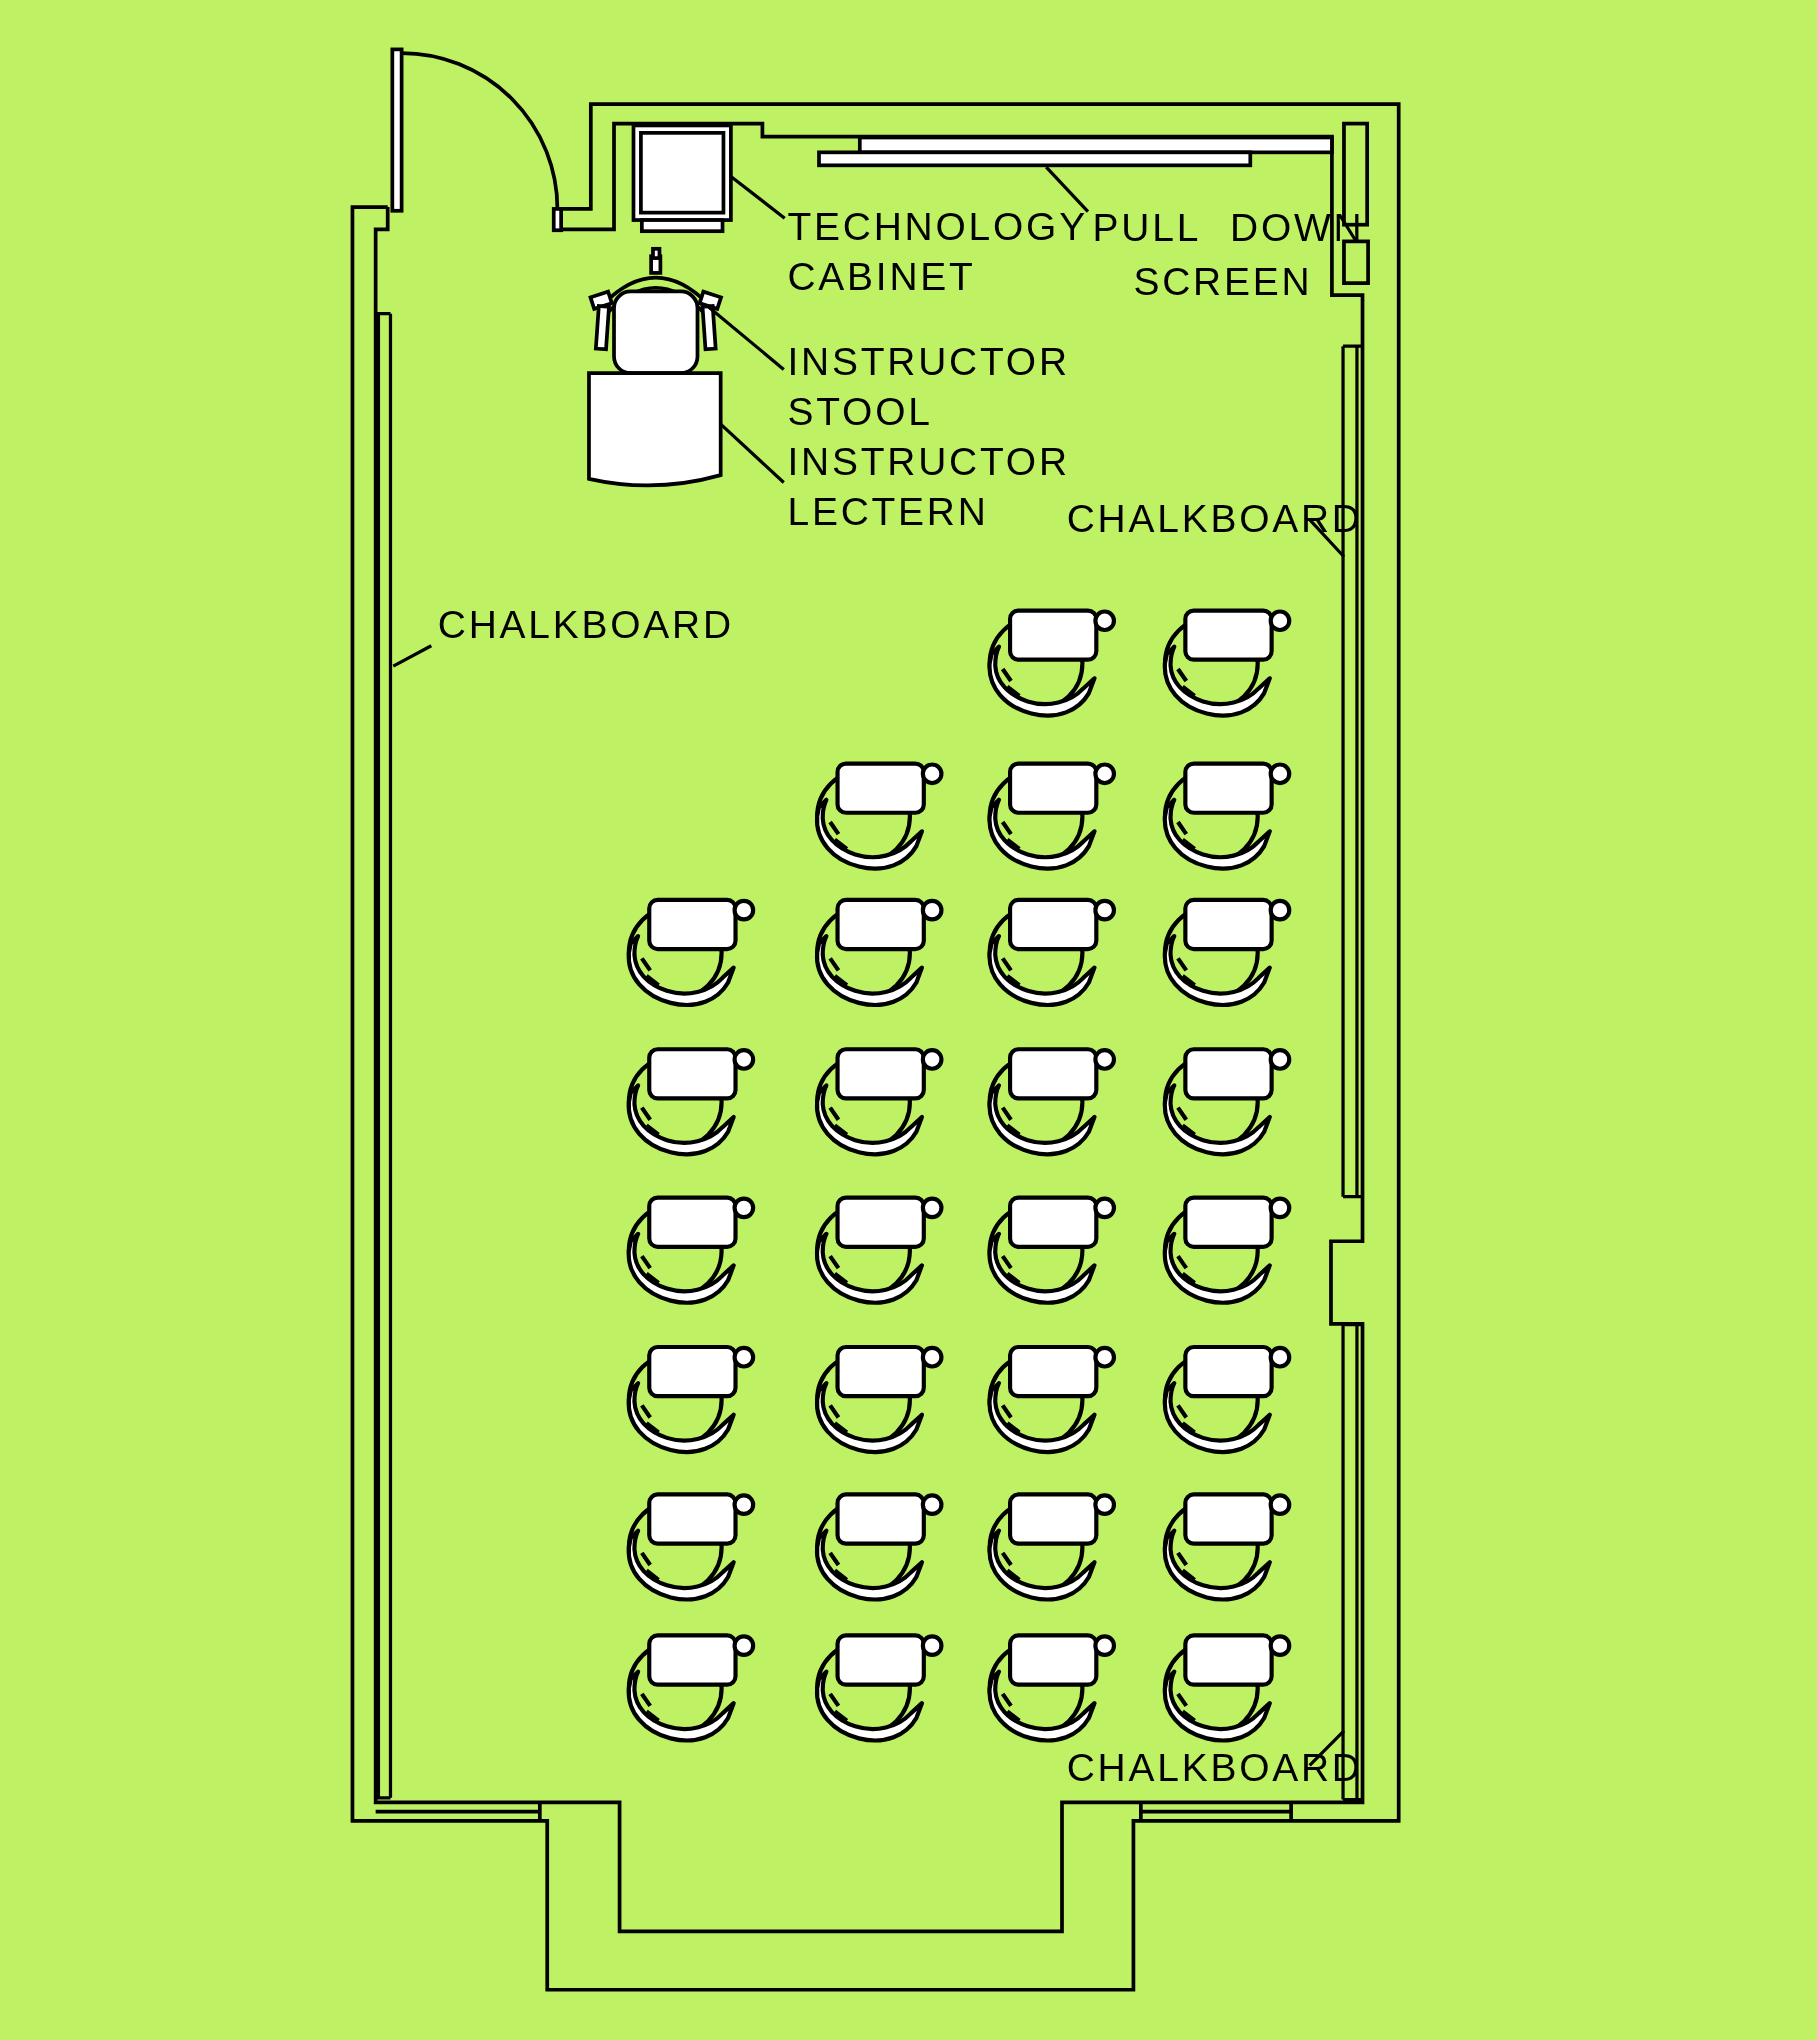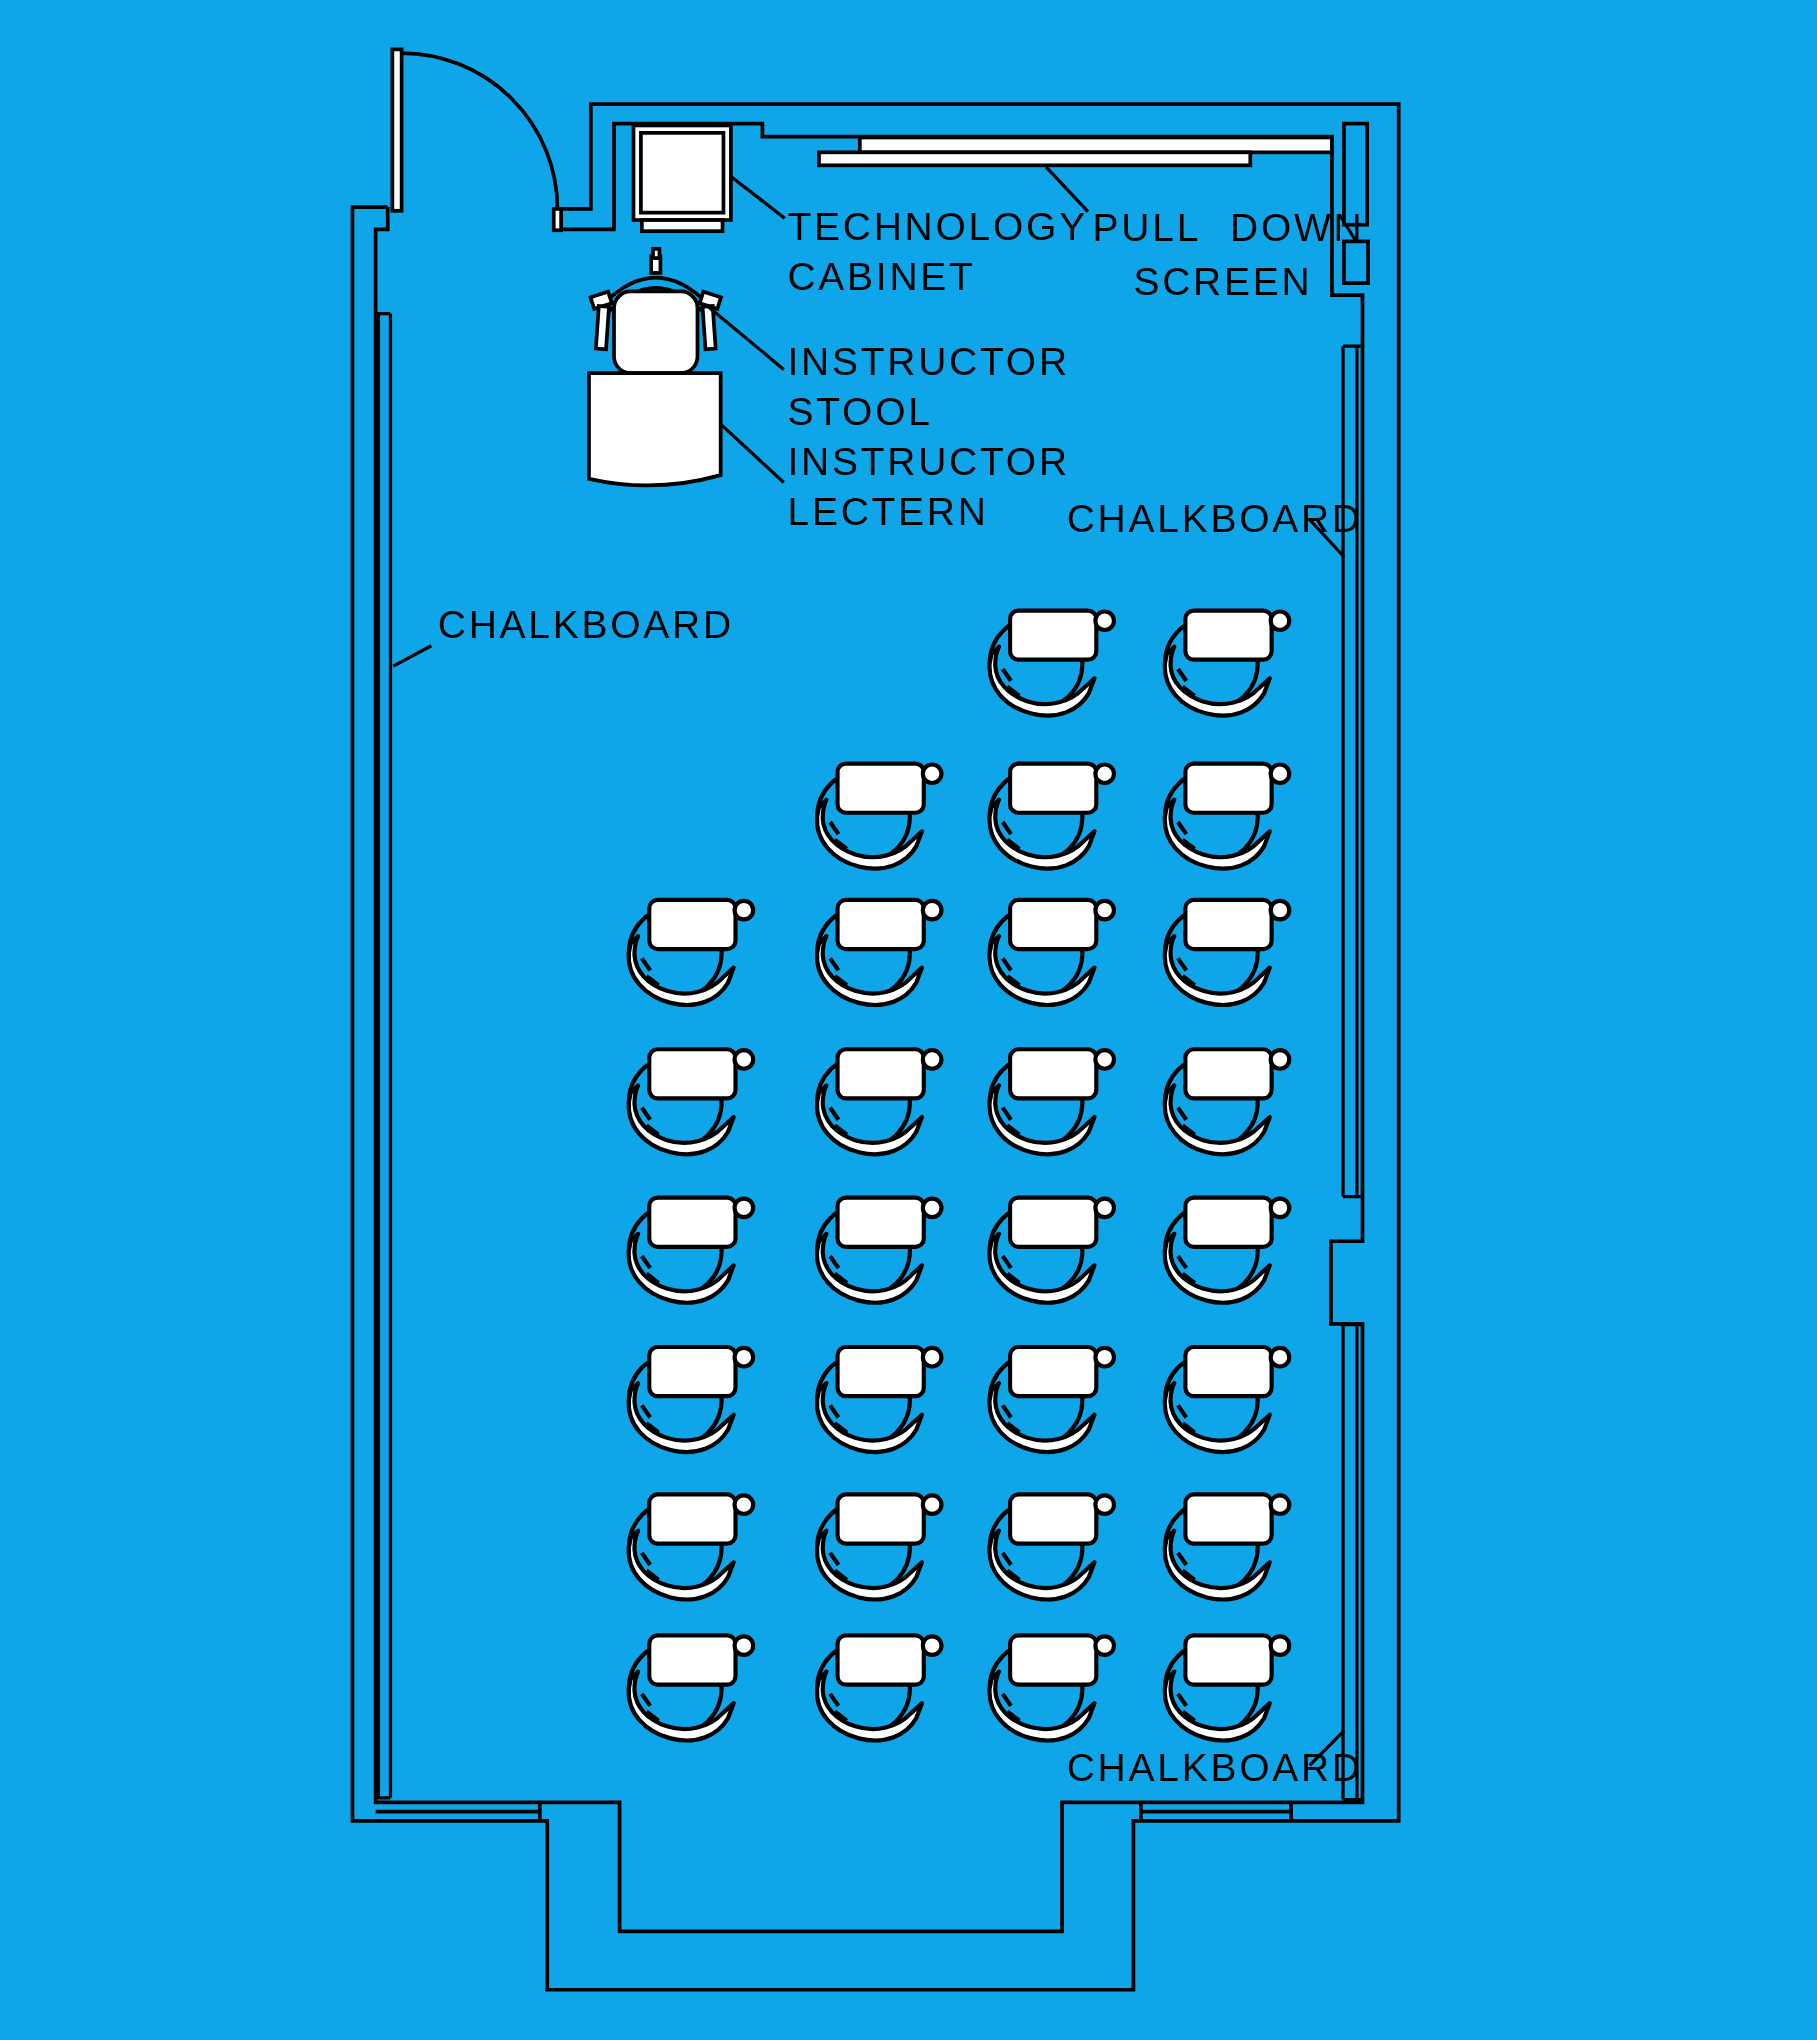--- a/index.html
+++ b/index.html
@@ -1,16 +1,16 @@
 <!DOCTYPE html>
 <html style="font-size:15px"><head>
 <meta charset="utf-8">
 <style>
   html,body{margin:0;padding:0;background:#ffffff;}
-  .canvas{position:relative;width:1817px;height:2041px;background:#0ea5e9;overflow:hidden;}
+  .canvas{position:relative;width:1817px;height:2041px;background:#bef264;overflow:hidden;}
   svg{display:block;}
   .cad-label{
     font-family:"Liberation Sans","DejaVu Sans",sans-serif;
     font-size:42px;
     letter-spacing:3px;
     fill:#000000;
     font-weight:400;
   }
   .cad-label.wordgap{word-spacing:18px;}
 </style>

